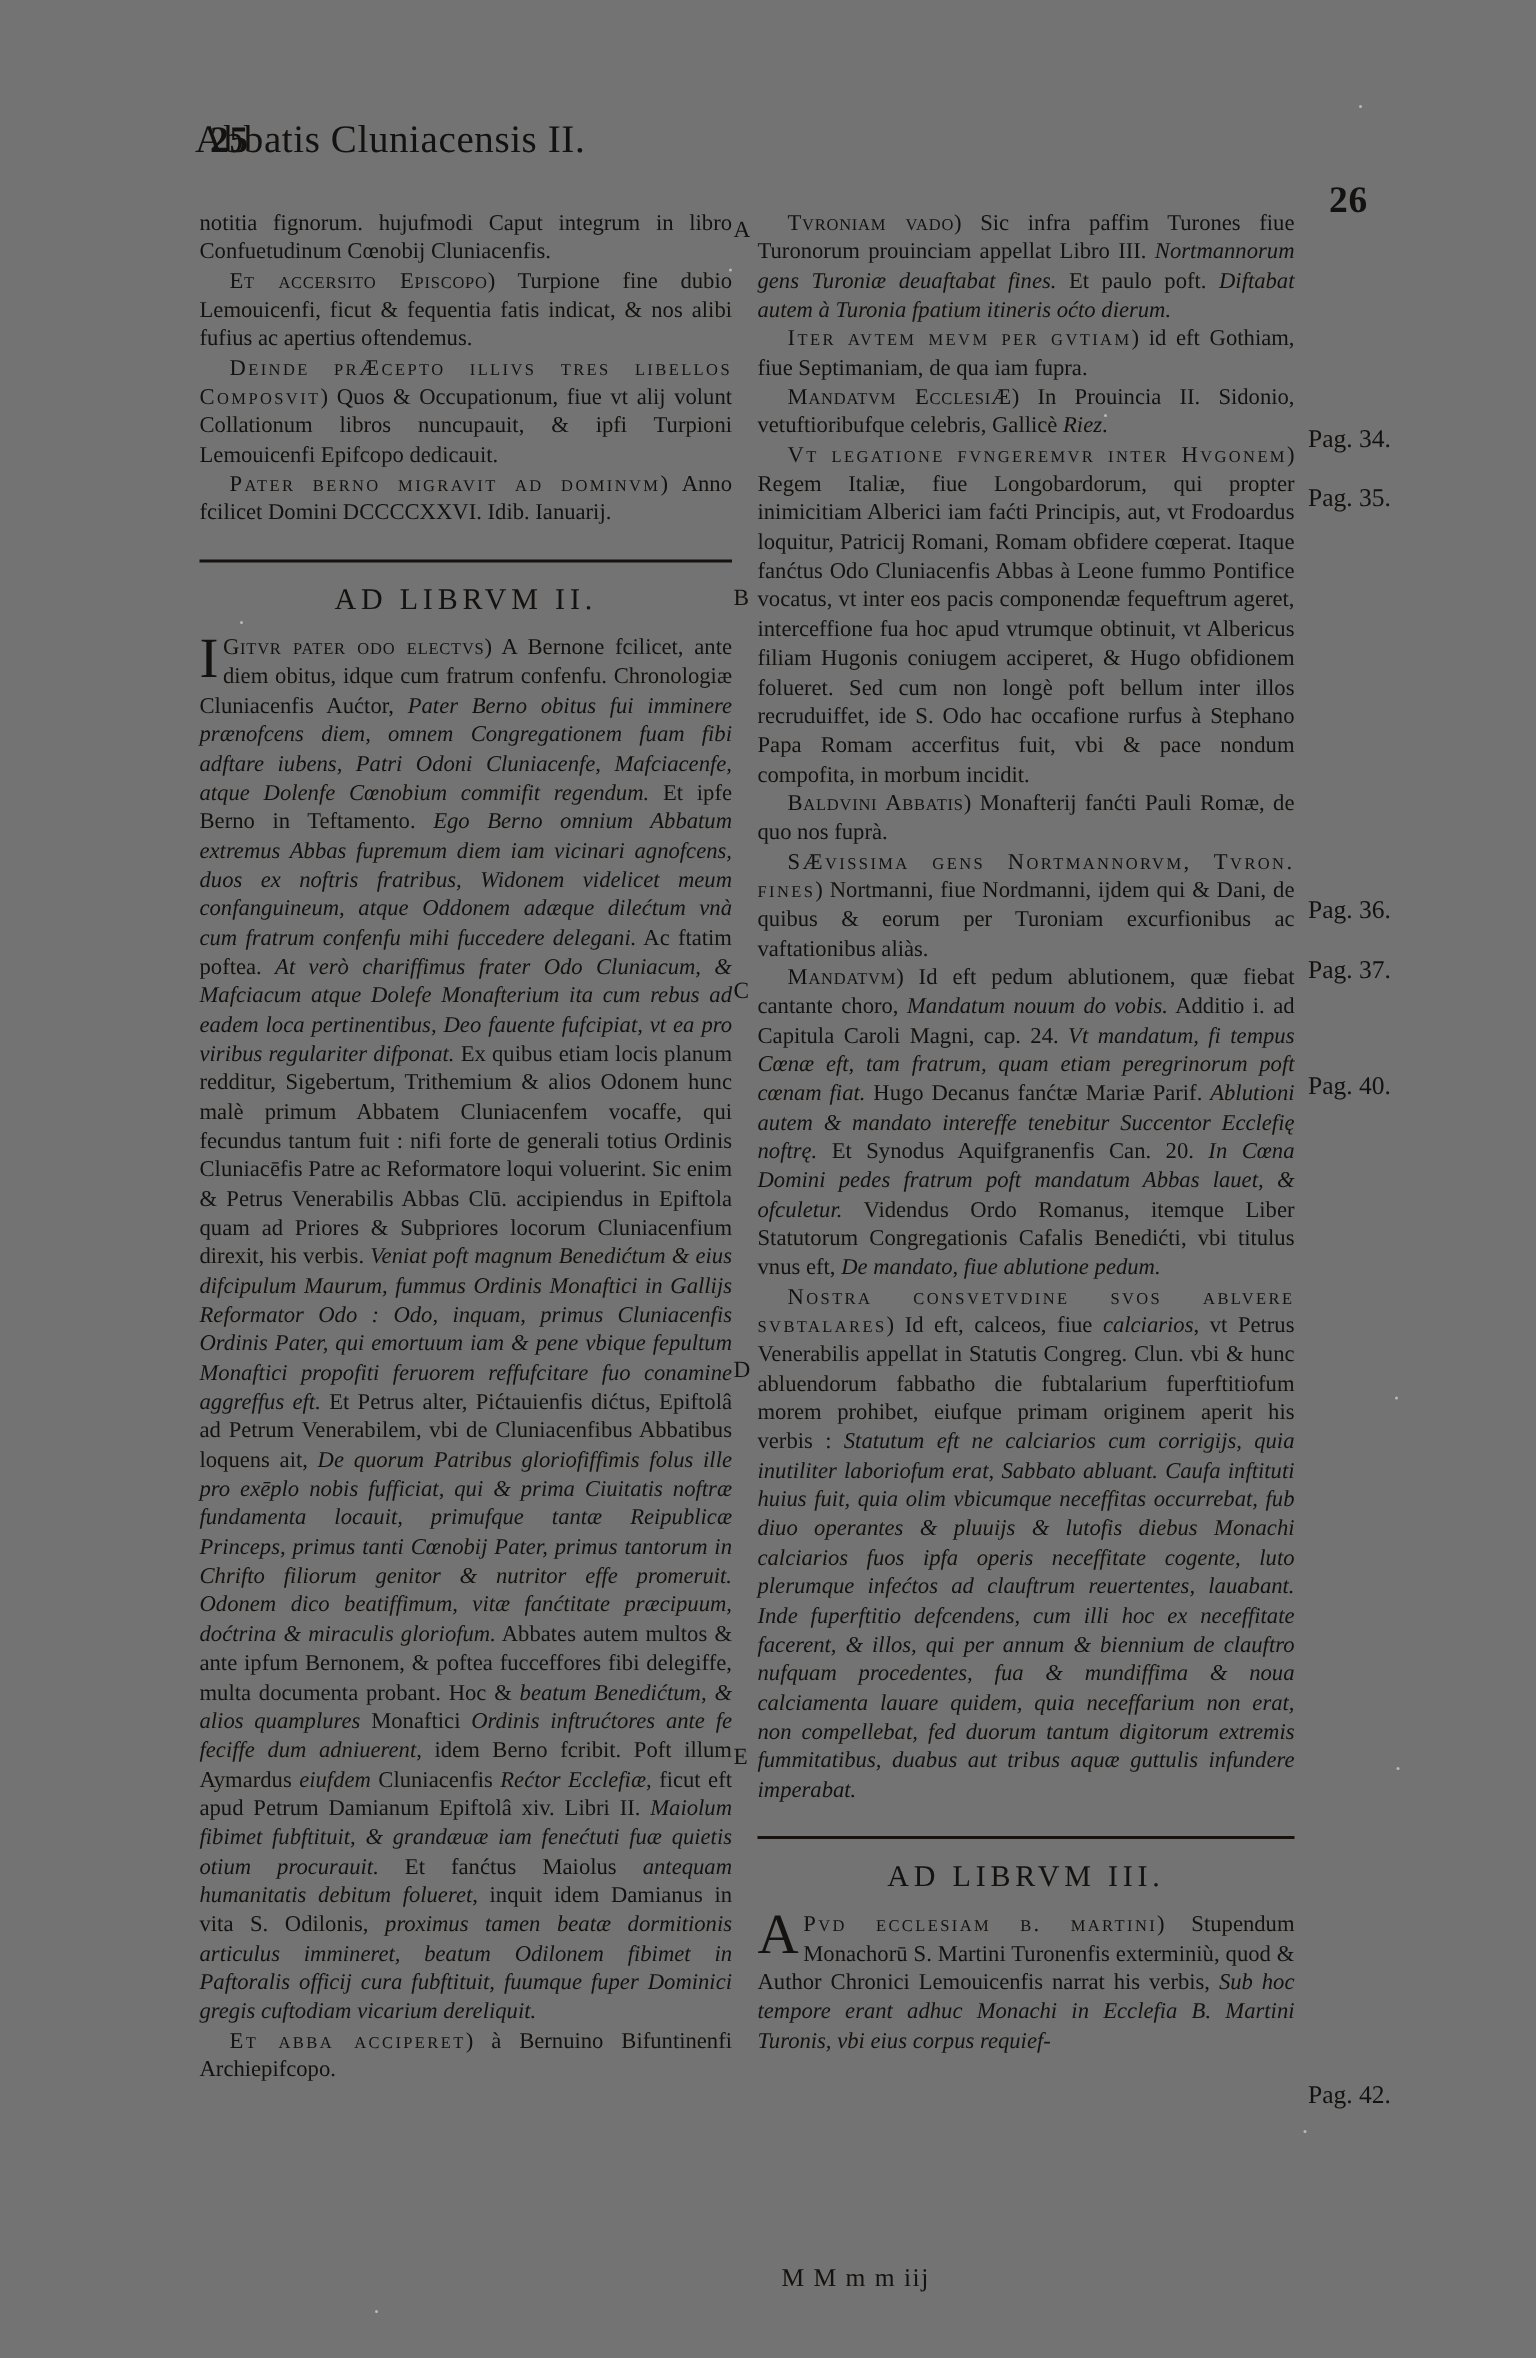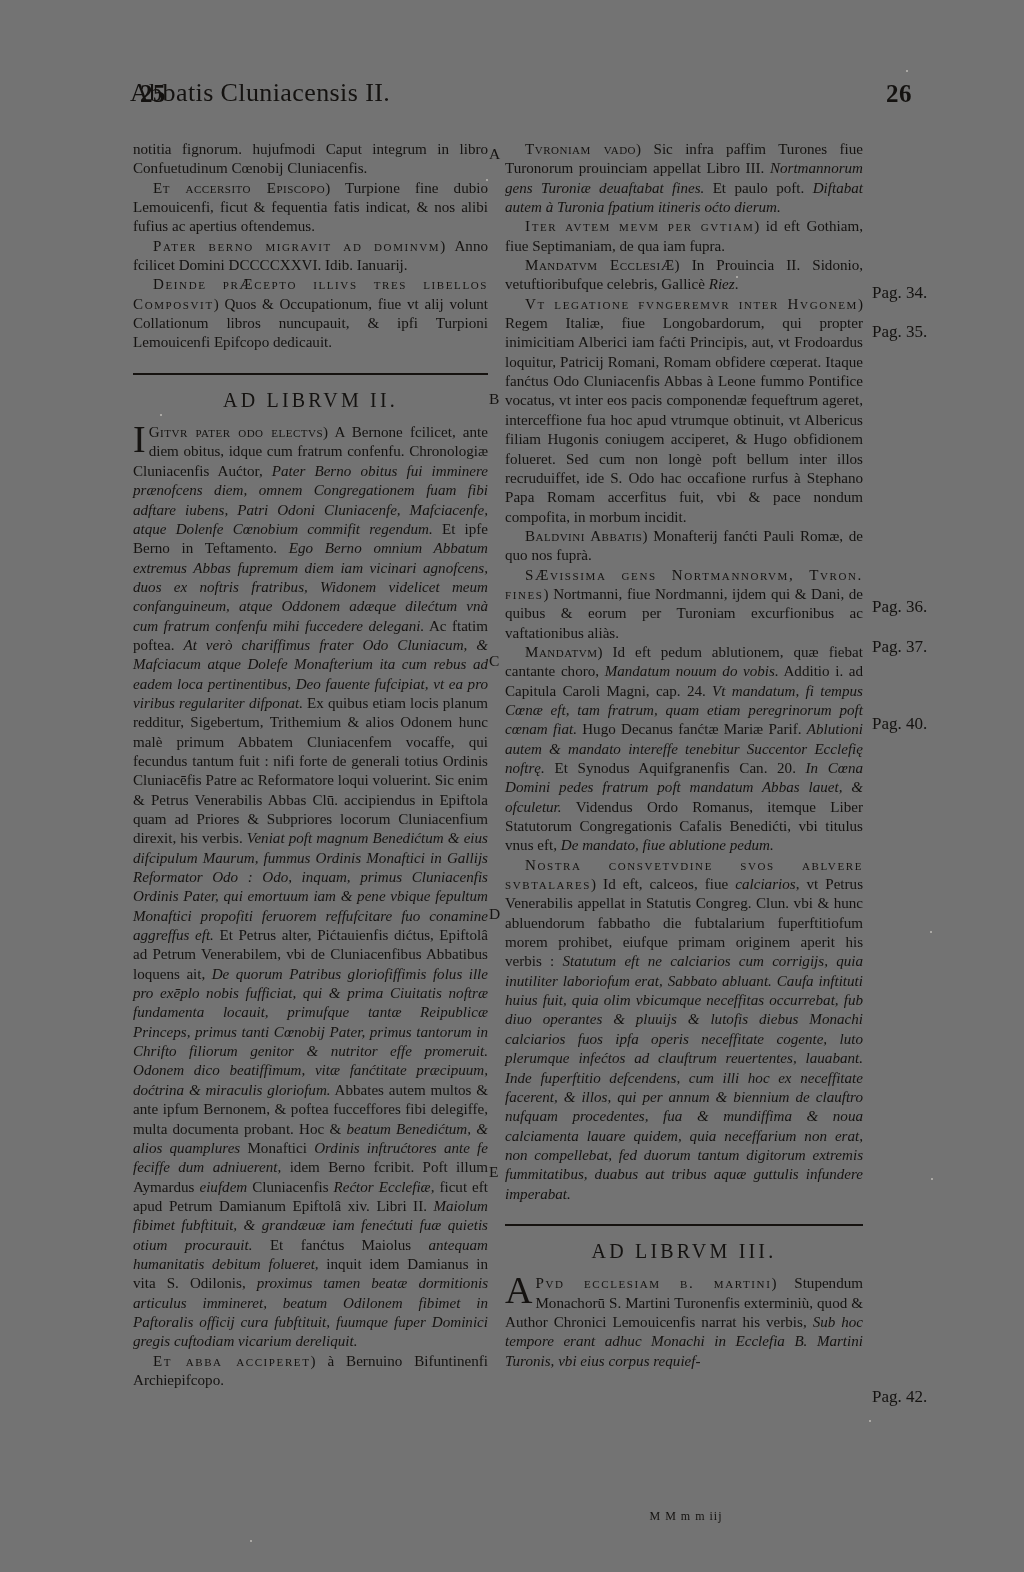--- a/index.html
+++ b/index.html
@@ -26,21 +26,21 @@
     height: 40px;
   }
   .folio {
     position: absolute;
     top: 2px;
     font-size: 25px;
     font-weight: bold;
     letter-spacing: 0.5px;
   }
   .folio-left  { left: 10px; }
-  .folio-right { right: 8px; }
+  .folio-right { right: 8px; margin-top: 40px; }
   .head-title {
     position: absolute;
     left: 0; right: 0;
     top: 0;
     text-align: left;
     font-size: 26px;
     letter-spacing: 0.4px;
   }
 
   
@@ -114,25 +114,25 @@
   .pagref {
     position: absolute;
     left: 872px;
     font-size: 17px;
     white-space: nowrap;
   }
 
   
   .signature {
     position: absolute;
-    left: 507px;
+    left: 521px;
     width: 358px;
     top: 1509px;
-    text-align: center;
-    font-size: 12px;
+    text-align: left;
+    font-size: 17px;
     letter-spacing: 1px;
   }
 
   
   .speck {
     position: absolute;
     width: 2px; height: 2px;
     background: #bdbab4;
     border-radius: 50%;
   }
@@ -145,22 +145,22 @@
   <div class="running-head">
     <div class="folio folio-left">25</div>
     <div class="head-title">Abbatis Cluniacensis II.</div>
     <div class="folio folio-right">26</div>
   </div>
 
   <div class="col col-left">
     <div id="left-notes">
         <p class="noindent"><span>notitia fignorum. hujuf​modi Caput integrum in libro Confuetudinum Cœnobij Cluniacenfis.</span></p>
         <p><span class="sc">Et accersito Episcopo</span><span>) Turpione fine dubio Lemouicenfi, ficut &amp; fequentia fatis indicat, &amp; nos alibi fufius ac apertius oftendemus.</span></p>
+        <p><span class="sc-wide">Deinde prÆcepto illivs tres libellos Composvit</span><span>) Quos &amp; Occupationum, fiue vt alij volunt Collationum libros nuncupauit, &amp; ipfi Turpioni Lemouicenfi Epifcopo dedicauit.</span></p>
         <p><span class="sc-wide">Pater berno migravit ad dominvm</span><span>) Anno fcilicet Domini DCCCCXXVI. Idib. Ianuarij.</span></p>
-        <p><span class="sc-wide">Deinde prÆcepto illivs tres libellos Composvit</span><span>) Quos &amp; Occupationum, fiue vt alij volunt Collationum libros nuncupauit, &amp; ipfi Turpioni Lemouicenfi Epifcopo dedicauit.</span></p>
       </div>
 
     <div class="rule sp-before"></div>
     <div class="section-head">AD  LIBRVM  II.</div>
 
     <div id="left-body">
         <p class="dropcap-para"><span class="dropcap">I</span><span class="sc">Gitvr pater odo electvs</span><span>) A Bernone fcilicet, ante diem obitus, idque cum fratrum confenfu. Chronologiæ Cluniacenfis Aućtor, </span><i>Pater Berno obitus fui imminere prænofcens diem, omnem Congregationem fuam fibi adftare iubens, Patri Odoni Cluniacenfe, Mafciacenfe, atque Dolenfe Cœnobium commifit regendum.</i><span> Et ipfe Berno in Teftamento. </span><i>Ego Berno omnium Abbatum extremus Abbas fupremum diem iam vicinari agnofcens, duos ex noftris fratribus, Widonem videlicet meum confanguineum, atque Oddonem adæque dilećtum vnà cum fratrum confenfu mihi fuccedere delegani.</i><span> Ac ftatim poftea. </span><i>At verò chariffimus frater Odo Cluniacum, &amp; Mafciacum atque Dolefe Monafterium ita cum rebus ad eadem loca pertinentibus, Deo fauente fufcipiat, vt ea pro viribus regulariter difponat.</i><span> Ex quibus etiam locis planum redditur, Sigebertum, Trithemium &amp; alios Odonem hunc malè primum Abbatem Cluniacenfem vocaffe, qui fecundus tantum fuit : nifi forte de generali totius Ordinis Cluniacēfis Patre ac Reformatore loqui voluerint. Sic enim &amp; Petrus Venerabilis Abbas Clū. accipiendus in Epiftola quam ad Priores &amp; Subpriores locorum Cluniacenfium direxit, his verbis. </span><i>Veniat poft magnum Benedićtum &amp; eius difcipulum Maurum, fummus Ordinis Monaftici in Gallijs Reformator Odo : Odo, inquam, primus Cluniacenfis Ordinis Pater, qui emortuum iam &amp; pene vbique fepultum Monaftici propofiti feruorem reffufcitare fuo conamine aggreffus eft.</i><span> Et Petrus alter, Pićtauienfis dićtus, Epiftolâ ad Petrum Venerabilem, vbi de Cluniacenfibus Abbatibus loquens ait, </span><i>De quorum Patribus gloriofiffimis folus ille pro exēplo nobis fufficiat, qui &amp; prima Ciuitatis noftræ fundamenta locauit, primufque tantæ Reipublicæ Princeps, primus tanti Cœnobij Pater, primus tantorum in Chrifto filiorum genitor &amp; nutritor effe promeruit. Odonem dico beatiffimum, vitæ fanćtitate præcipuum, doćtrina &amp; miraculis gloriofum.</i><span> Abbates autem multos &amp; ante ipfum Bernonem, &amp; poftea fucceffores fibi delegiffe, multa documenta probant. Hoc &amp; </span><i>beatum Benedićtum, &amp; alios quamplures</i><span> Monaftici </span><i>Ordinis inftrućtores ante fe feciffe dum adniuerent,</i><span> idem Berno fcribit. Poft illum Aymardus </span><i>eiufdem</i><span> Cluniacenfis </span><i>Rećtor Ecclefiæ,</i><span> ficut eft apud Petrum Damianum Epiftolâ xiv. Libri II. </span><i>Maiolum fibimet fubftituit, &amp; grandæuæ iam fenećtuti fuæ quietis otium procurauit.</i><span> Et fanćtus Maiolus </span><i>antequam humanitatis debitum folueret,</i><span> inquit idem Damianus in vita S. Odilonis, </span><i>proximus tamen beatæ dormitionis articulus immineret, beatum Odilonem fibimet in Paftoralis officij cura fubftituit, fuumque fuper Dominici gregis cuftodiam vicarium dereliquit.</i></p>
         <p><span class="sc-wide">Et abba acciperet</span><span>) à Bernuino Bifuntinenfi Archiepifcopo.</span></p>
       </div>
   </div>

